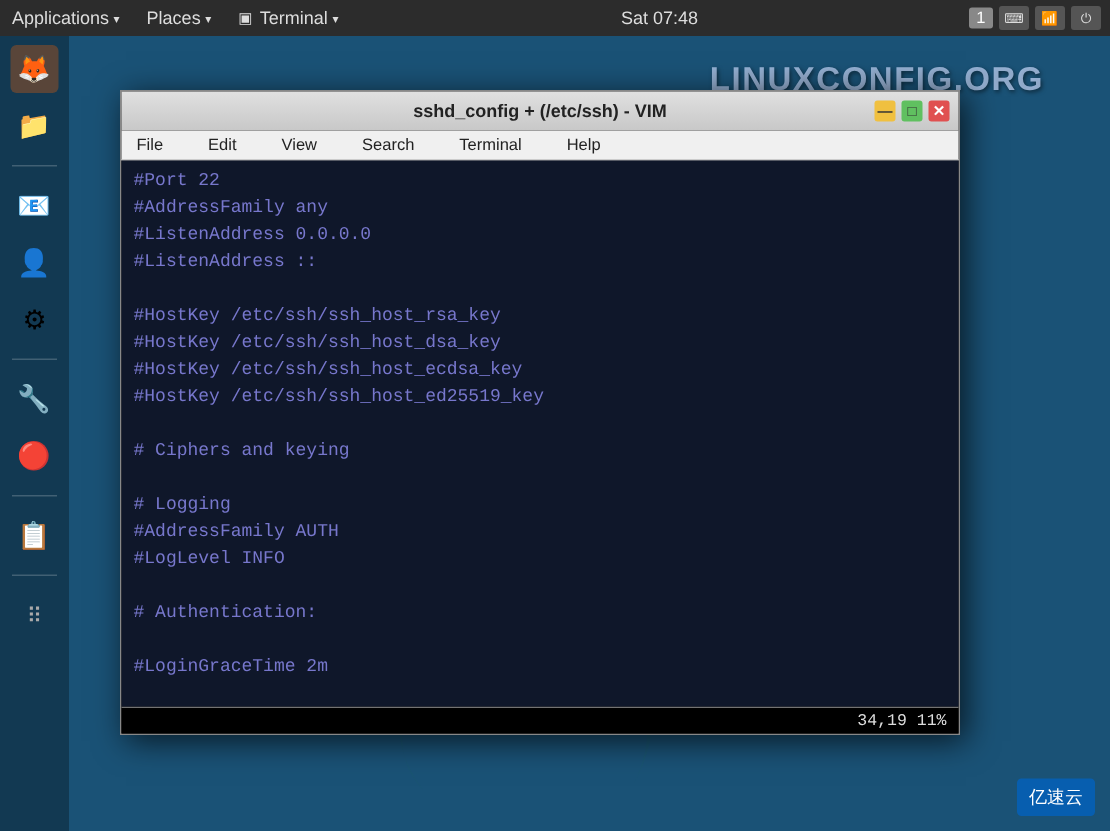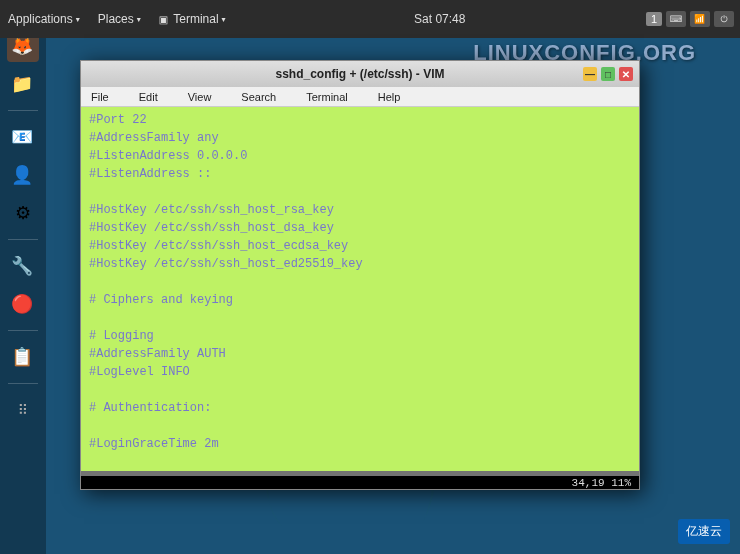--- a/index.html
+++ b/index.html
@@ -26,21 +26,21 @@
       width: 500px;
       height: 500px;
       opacity: 0.15;
     }
 
     
     .taskbar {
       position: relative;
       z-index: 10;
       width: 100%;
-      height: 38px;
+      height: 24px;
       background: #2c2c2c;
       display: flex;
       align-items: center;
       color: #ddd;
       font-size: 12px;
       justify-content: center;
     }
     .taskbar-left {
       display: flex;
       align-items: center;
@@ -174,21 +174,21 @@
       color: #222;
       border-bottom: 1px solid #ccc;
     }
     .vim-menu-item {
       padding: 2px 6px;
       cursor: pointer;
     }
 
     .vim-content {
       flex: 1;
-      background: #bef264;
+      background: #0f172a;
       color: #ddd;
       font-family: 'Courier New', Courier, monospace;
       font-size: 12px;
       padding: 4px 8px;
       overflow: hidden;
       line-height: 1.5;
       position: relative;
     }
     .vim-line {
       white-space: pre;
@@ -197,21 +197,21 @@
     .vim-statusbar {
       height: 18px;
       background: #000;
       color: #ddd;
       font-family: 'Courier New', Courier, monospace;
       font-size: 11px;
       display: flex;
       align-items: center;
       justify-content: flex-end;
       padding: 0 8px;
-      border-top: 5px solid #737373;
+      border-top: 1px solid #737373;
     }
 
     
     .brand-text {
       position: absolute;
       top: 40px;
       right: 44px;
       font-size: 22px;
       font-weight: bold;
       color: rgba(200, 220, 255, 0.7);

